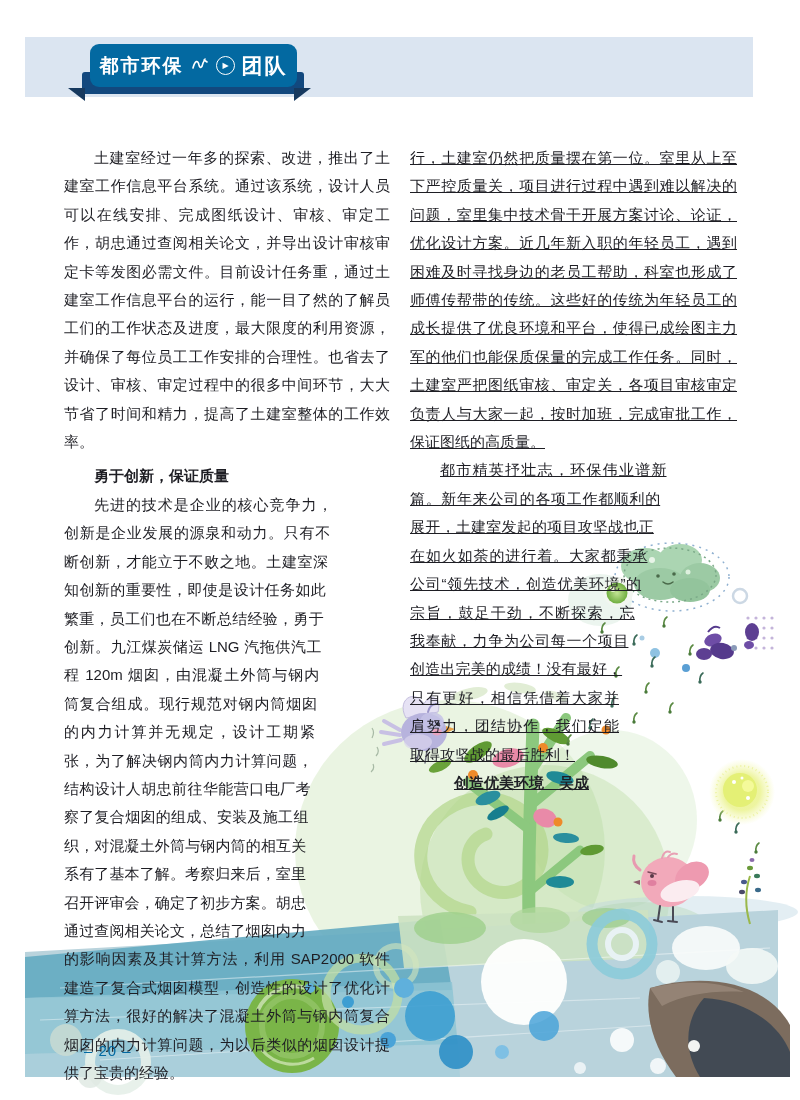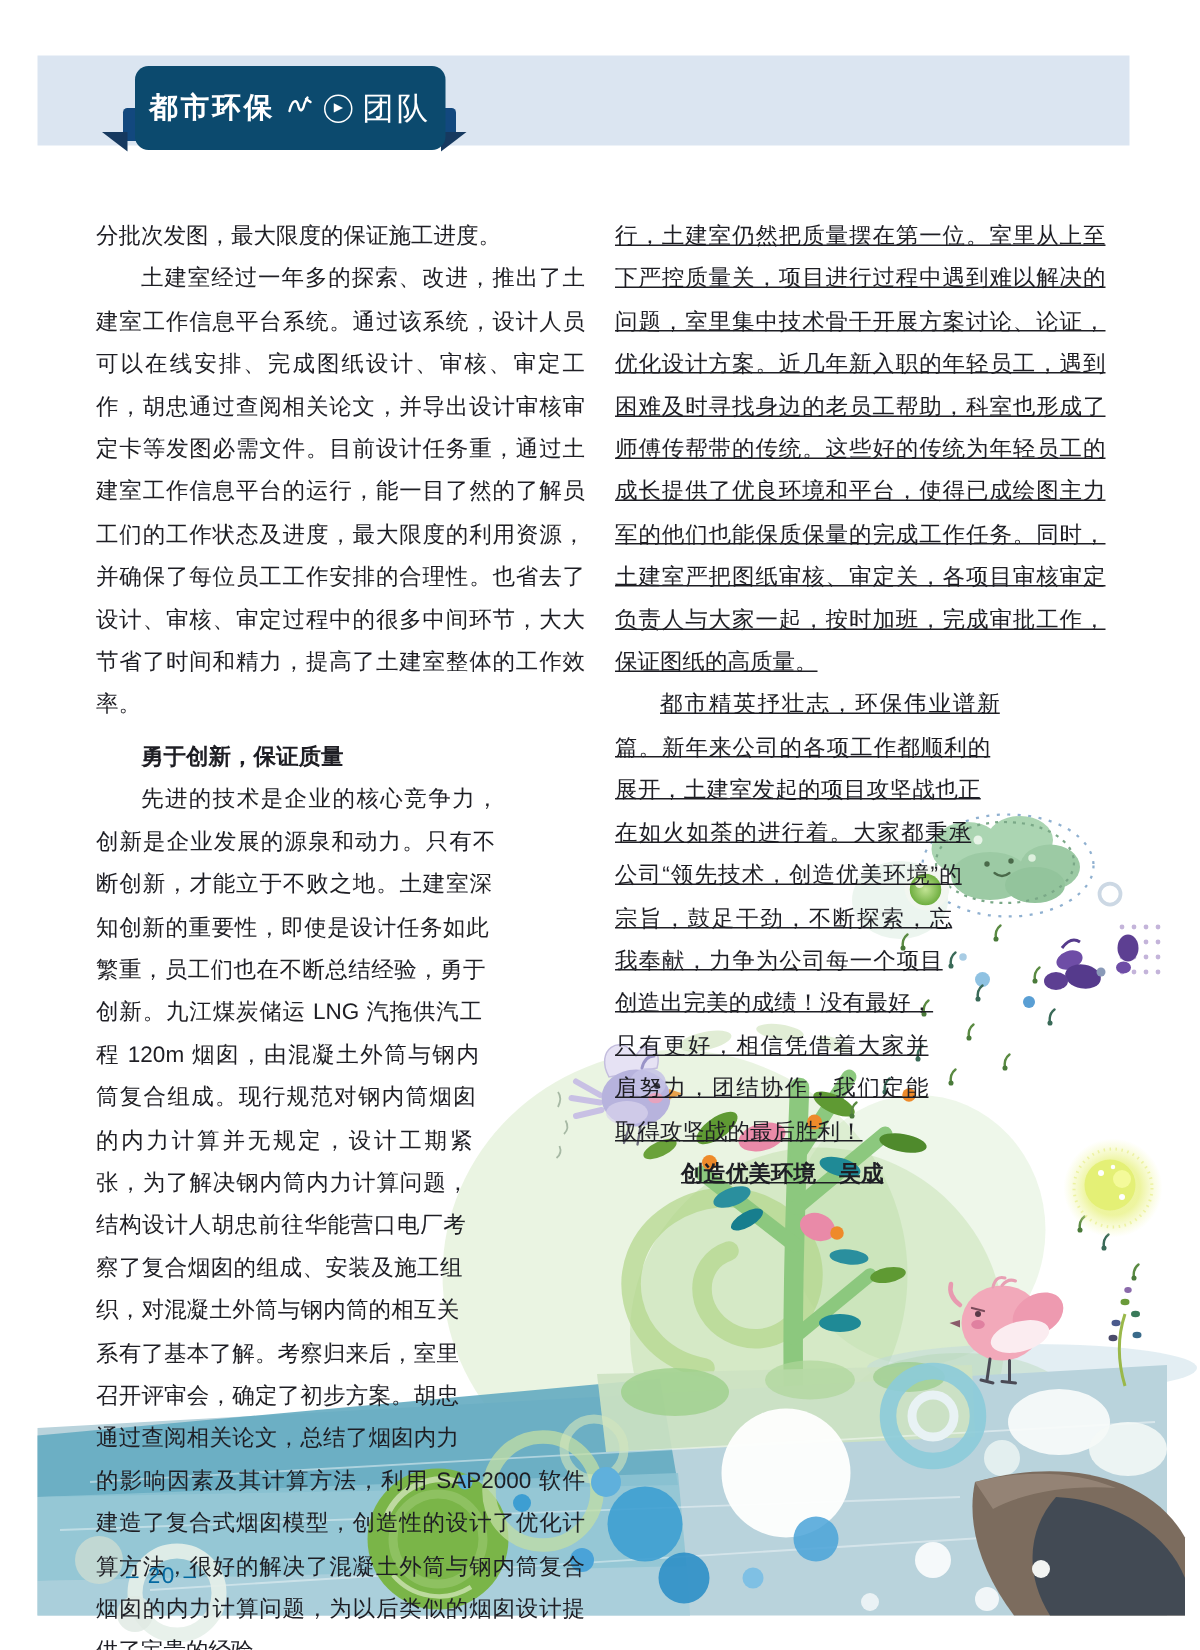--- a/index.html
+++ b/index.html
@@ -8,28 +8,28 @@
     background:#ffffff;
     font-family:"Liberation Sans","DejaVu Sans",sans-serif;
   }
   
   .top-strip{position:absolute;left:25px;top:37px;width:728px;height:60px;background:#dbe5f1;z-index:1;}
   .banner-underbar{position:absolute;left:82px;top:72px;width:222px;height:22px;background:#12487e;border-radius:3px;z-index:2;}
   .wing{position:absolute;width:0;height:0;z-index:2;}
   .wing-left{left:68px;top:88px;border-top:13px solid #16395f;border-left:17px solid transparent;}
   .wing-right{left:294px;top:88px;border-top:13px solid #16395f;border-right:17px solid transparent;}
   .banner{
-    position:absolute;left:90px;top:44px;width:207px;height:56px;
-    background:#0c4a6e;border-radius:9px;z-index:3;
+    position:absolute;left:90px;top:44px;width:207px;height:43px;
+    background:#0369a1;border-radius:9px;z-index:3;
     display:flex;align-items:center;justify-content:center;gap:7px;color:#fff;
   }
   .brand-text{font-size:19px;font-weight:700;letter-spacing:2px;}
   .play{width:17px;height:17px;border:1.6px solid #fff;border-radius:50%;display:flex;align-items:center;justify-content:center;flex:0 0 auto;}
   .play .tri{font-size:8px;line-height:1;transform:translateX(0.5px);}
-  .section-text{font-size:21px;font-weight:400;letter-spacing:2px;text-align:center;}
+  .section-text{font-size:21px;font-weight:700;letter-spacing:2px;text-align:center;}
   
   .col{position:absolute;top:144px;z-index:4;color:#1e1e24;font-size:15px;line-height:28.4px;
        text-align:justify;text-justify:inter-ideograph;}
   .col p{margin:0;}
   .col-left{left:64px;width:326px;}
   .col-right{left:410px;width:327px;text-decoration:underline;}
   .indent{text-indent:2em;}
   .sect-heading{font-weight:700;text-indent:2em;margin-top:6px !important;}
   .byline{font-weight:700;padding-left:44px;}
   .wrap-spacer-left{
@@ -58,21 +58,20 @@
         <path d="M2 12 C4 4 7 4 8 9 C9 13 11 12 12 7 M12 7 l2 -4 M13 4 l3 2" stroke="#fff" stroke-width="1.6" fill="none" stroke-linecap="round"></path>
       </svg>
   </span>
   <span class="play">
       <span class="tri">▶</span>
     </span>
   <span class="section-text">团队</span>
 </div>
 
 <div class="col col-left">
-  <p>分批次发图，最大限度的保证施工进度。</p>
   <p class="indent">土建室经过一年多的探索、改进，推出了土建室工作信息平台系统。通过该系统，设计人员可以在线安排、完成图纸设计、审核、审定工作，胡忠通过查阅相关论文，并导出设计审核审定卡等发图必需文件。目前设计任务重，通过土建室工作信息平台的运行，能一目了然的了解员工们的工作状态及进度，最大限度的利用资源，并确保了每位员工工作安排的合理性。也省去了设计、审核、审定过程中的很多中间环节，大大节省了时间和精力，提高了土建室整体的工作效率。</p>
   <p class="sect-heading">勇于创新，保证质量</p>
   <p class="indent"><span class="wrap-spacer-left"></span><span>先进的技术是企业的核心竞争力，创新是企业发展的源泉和动力。只有不断创新，才能立于不败之地。土建室深知创新的重要性，即使是设计任务如此繁重，员工们也在不断总结经验，勇于创新。九江煤炭储运 LNG 汽拖供汽工程 120m 烟囱，由混凝土外筒与钢内筒复合组成。现行规范对钢内筒烟囱的内力计算并无规定，设计工期紧张，为了解决钢内筒内力计算问题，结构设计人胡忠前往华能营口电厂考察了复合烟囱的组成、安装及施工组织，对混凝土外筒与钢内筒的相互关系有了基本了解。考察归来后，室里召开评审会，确定了初步方案。胡忠通过查阅相关论文，总结了烟囱内力的影响因素及其计算方法，利用 SAP2000 软件建造了复合式烟囱模型，创造性的设计了优化计算方法，很好的解决了混凝土外筒与钢内筒复合烟囱的内力计算问题，为以后类似的烟囱设计提供了宝贵的经验。</span></p>
 
 </div>
 
 <div class="col col-right">
   <p>行，土建室仍然把质量摆在第一位。室里从上至下严控质量关，项目进行过程中遇到难以解决的问题，室里集中技术骨干开展方案讨论、论证，优化设计方案。近几年新入职的年轻员工，遇到困难及时寻找身边的老员工帮助，科室也形成了师傅传帮带的传统。这些好的传统为年轻员工的成长提供了优良环境和平台，使得已成绘图主力军的他们也能保质保量的完成工作任务。同时，土建室严把图纸审核、审定关，各项目审核审定负责人与大家一起，按时加班，完成审批工作，保证图纸的高质量。</p>
   <p class="indent"><span class="wrap-spacer-right"></span><span>都市精英抒壮志，环保伟业谱新篇。新年来公司的各项工作都顺利的展开，土建室发起的项目攻坚战也正在如火如荼的进行着。大家都秉承公司“领先技术，创造优美环境”的宗旨，鼓足干劲，不断探索，忘我奉献，力争为公司每一个项目创造出完美的成绩！没有最好，只有更好，相信凭借着大家并肩努力，团结协作，我们定能取得攻坚战的最后胜利！</span></p>
   <p class="byline">创造优美环境　吴成</p>

